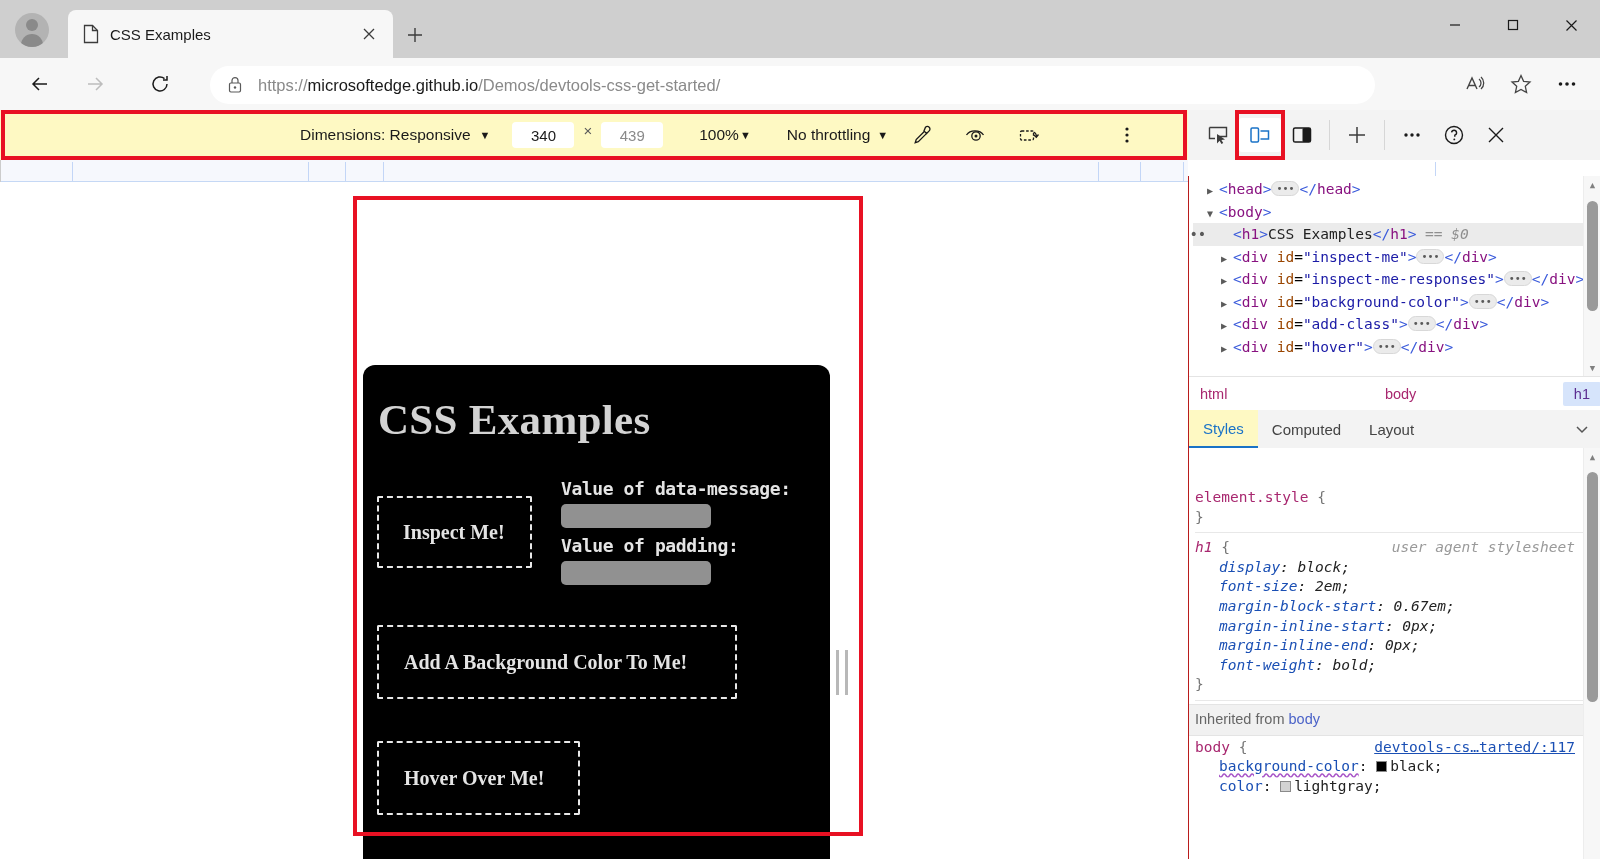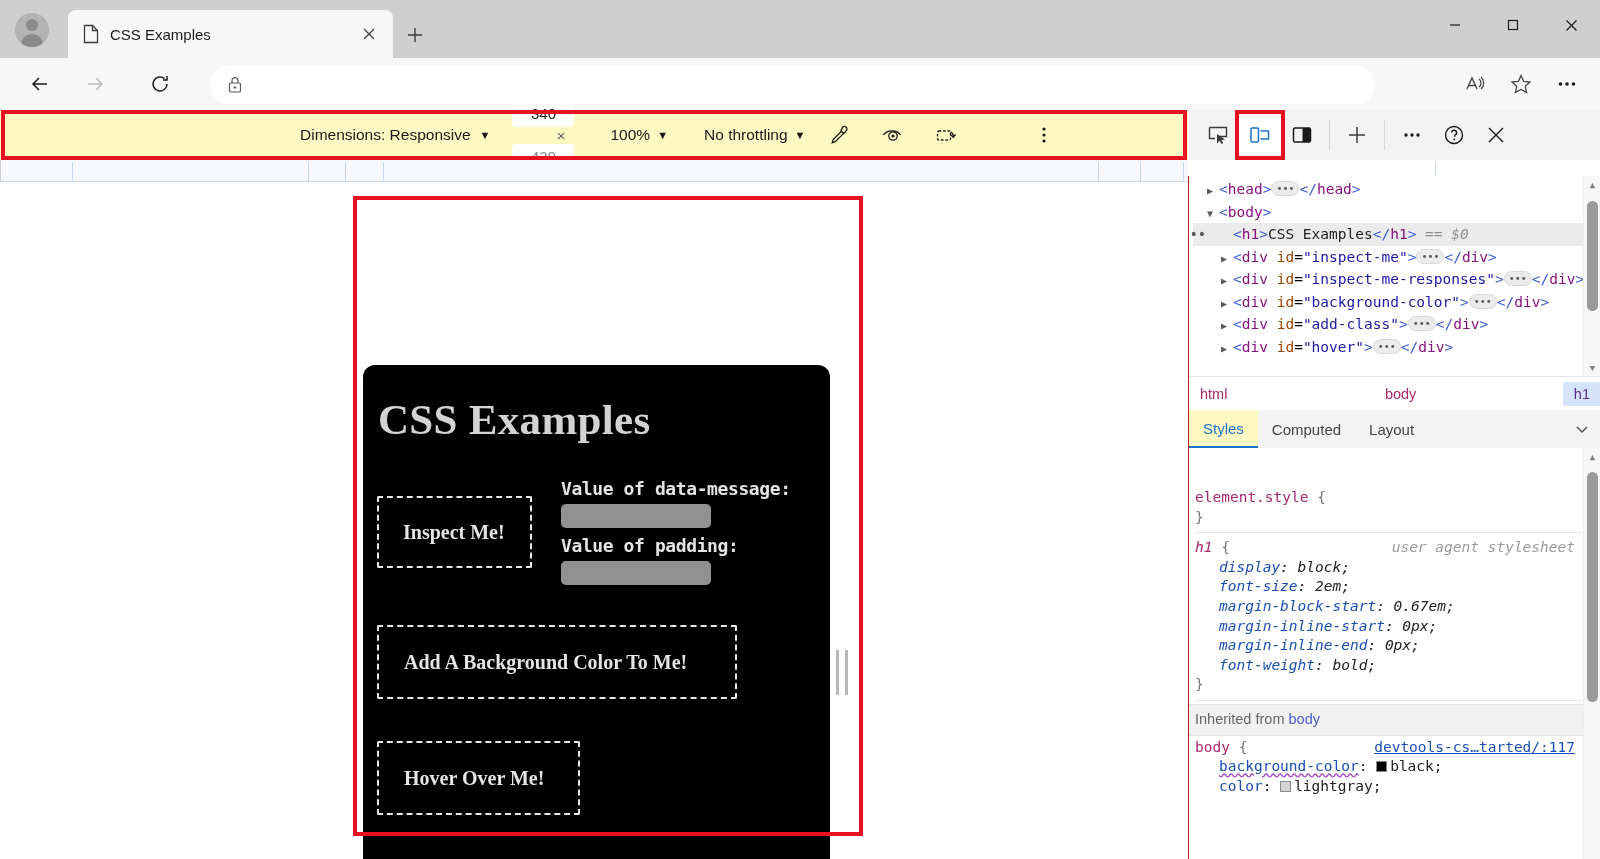--- a/index.html
+++ b/index.html
@@ -90,22 +90,22 @@
     font-size:15.5px; color:#1a1a1a;
   }
   .caret { font-size:11px; line-height:1; }
   .numbox {
     width:62px; height:26px; background:#fff; border-radius:4px;
     display:flex; align-items:center; justify-content:center;
     font-size:15px; color:#1a1a1a;
   }
   .numbox.dim2 { color:#8a8a8a; }
   .xsep { margin:0 9px; font-size:15px; color:#5a5a5a; }
-  .dimgrp { display:flex; align-items:flex-end; margin-left:22px;flex-direction:column; }
-  .zoom-select { display:flex; align-items:center; gap:7px; margin-left:36px; font-size:15.5px; color:#1a1a1a; }
+  .dimgrp { display:flex; align-items:flex-start; margin-left:22px; }
+  .zoom-select { display:flex; align-items:center; gap:1px; margin-left:36px; font-size:15.5px; color:#1a1a1a; }
   .throttle-select { display:flex; align-items:center; gap:7px; margin-left:36px; font-size:15.5px; color:#1a1a1a; }
   .tool-ico { width:40px; height:34px; display:flex; align-items:center; justify-content:center; margin-left:14px; }
   .kebab { margin-left:62px; width:30px; height:34px; display:flex; align-items:center; justify-content:center; }
 
   
   .dt-iconstrip {
     position:absolute; left:1188px; top:110px; width:412px; height:50px;
     background:#f3f3f3; display:flex; align-items:center;
   }
   .dt-ico {
@@ -348,20 +348,21 @@
         <path d="M18 3 V7 H14" stroke="#1a1a1a" stroke-width="1.5" fill="none"></path>
       </svg>
     </div>
 
     <div class="omnibox">
       <svg class="lock-icon" viewBox="0 0 18 20">
         <rect x="3.5" y="8" width="11" height="9" rx="1.4" fill="none" stroke="#5a5a5a" stroke-width="1.2"></rect>
         <path d="M6 8 V5.6 A3 3 0 0 1 12 5.6 V8" fill="none" stroke="#5a5a5a" stroke-width="1.2"></path>
         <circle cx="9" cy="12.5" r="1.2" fill="#5a5a5a"></circle>
       </svg>
+      <span class="url"><span>https://</span><span class="url-host">microsoftedge.github.io</span><span>/Demos/devtools-css-get-started/</span></span>
     </div>
 
     <div class="omni-right">
       <div class="omni-btn">
         <svg width="24" height="24" viewBox="0 0 24 24">
           <path d="M4 17 L9 6 L14 17 M6 13.5 H12" stroke="#444" stroke-width="1.4" fill="none"></path>
           <path d="M16 7 A5 5 0 0 1 16 15" stroke="#444" stroke-width="1.3" fill="none"></path>
           <path d="M18 5 A8 8 0 0 1 18 17" stroke="#444" stroke-width="1.3" fill="none"></path>
         </svg>
       </div>

